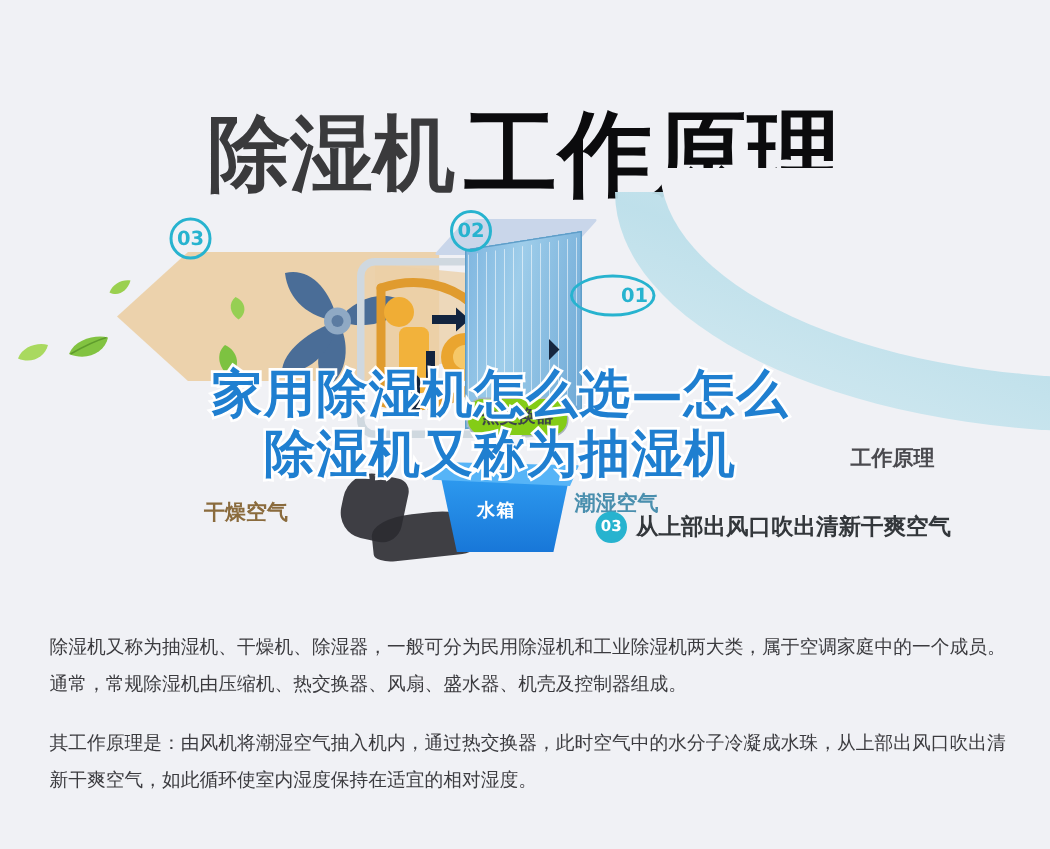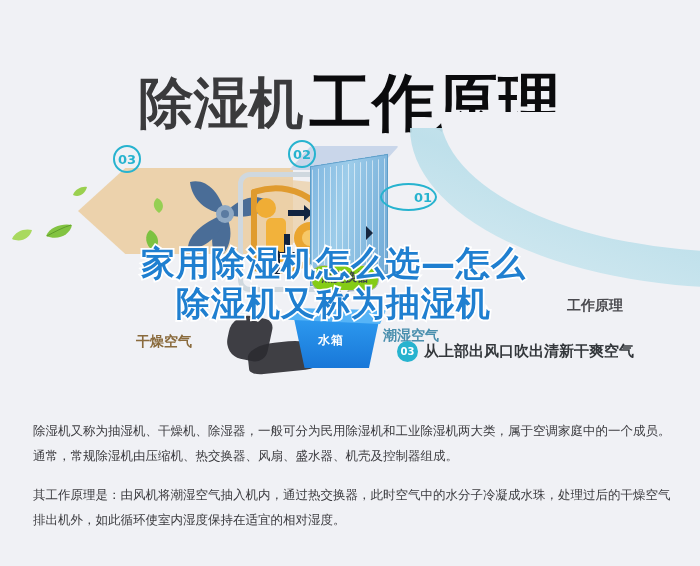--- a/index.html
+++ b/index.html
@@ -270,21 +270,21 @@
     <div class="base2"></div>
     <div class="base"></div>
 
     <div class="tank">
       <div class="tank-body"></div>
       <div class="tank-lip"></div>
       <div class="tank-label">水箱</div>
     </div>
 
     <div class="badge" style="left:113px;top:25px;">03</div>
-    <div class="badge" style="left:288px;top:20px;">02</div>
+    <div class="badge" style="left:300px;top:20px;">02</div>
     <div class="badge" style="left:380px;top:63px;padding-left:29px;">01</div>
 
     <div class="bubble">热交换器</div>
 
     <div class="lbl lbl-dry" style="position:absolute;">干燥空气</div>
     <div class="lbl lbl-wet" style="position:absolute;">潮湿空气</div>
   </div>
 
   <div class="lbl lbl-cond">工作原理</div>
 
@@ -293,16 +293,16 @@
     <span>从上部出风口吹出清新干爽空气</span>
   </div>
 
   <div class="overlay">
     <span class="l1">家用除湿机怎么选—怎么</span>
     <span class="l2">除湿机又称为抽湿机</span>
   </div>
 
   <div class="body-text">
     <p class="p1">除湿机又称为抽湿机、干燥机、除湿器，一般可分为民用除湿机和工业除湿机两大类，属于空调家庭中的一个成员。通常，常规除湿机由压缩机、热交换器、风扇、盛水器、机壳及控制器组成。</p>
-    <p class="p2">其工作原理是：由风机将潮湿空气抽入机内，通过热交换器，此时空气中的水分子冷凝成水珠，处理过后的干燥空气排出机外，如此循环使室内湿度保持在适宜的相对湿度。</p>
+    <p class="p2">其工作原理是：由风机将潮湿空气抽入机内，通过热交换器，此时空气中的水分子冷凝成水珠，从上部出风口吹出清新干爽空气，如此循环使室内湿度保持在适宜的相对湿度。</p>
   </div>
 
 </div>
 
 </body></html>

